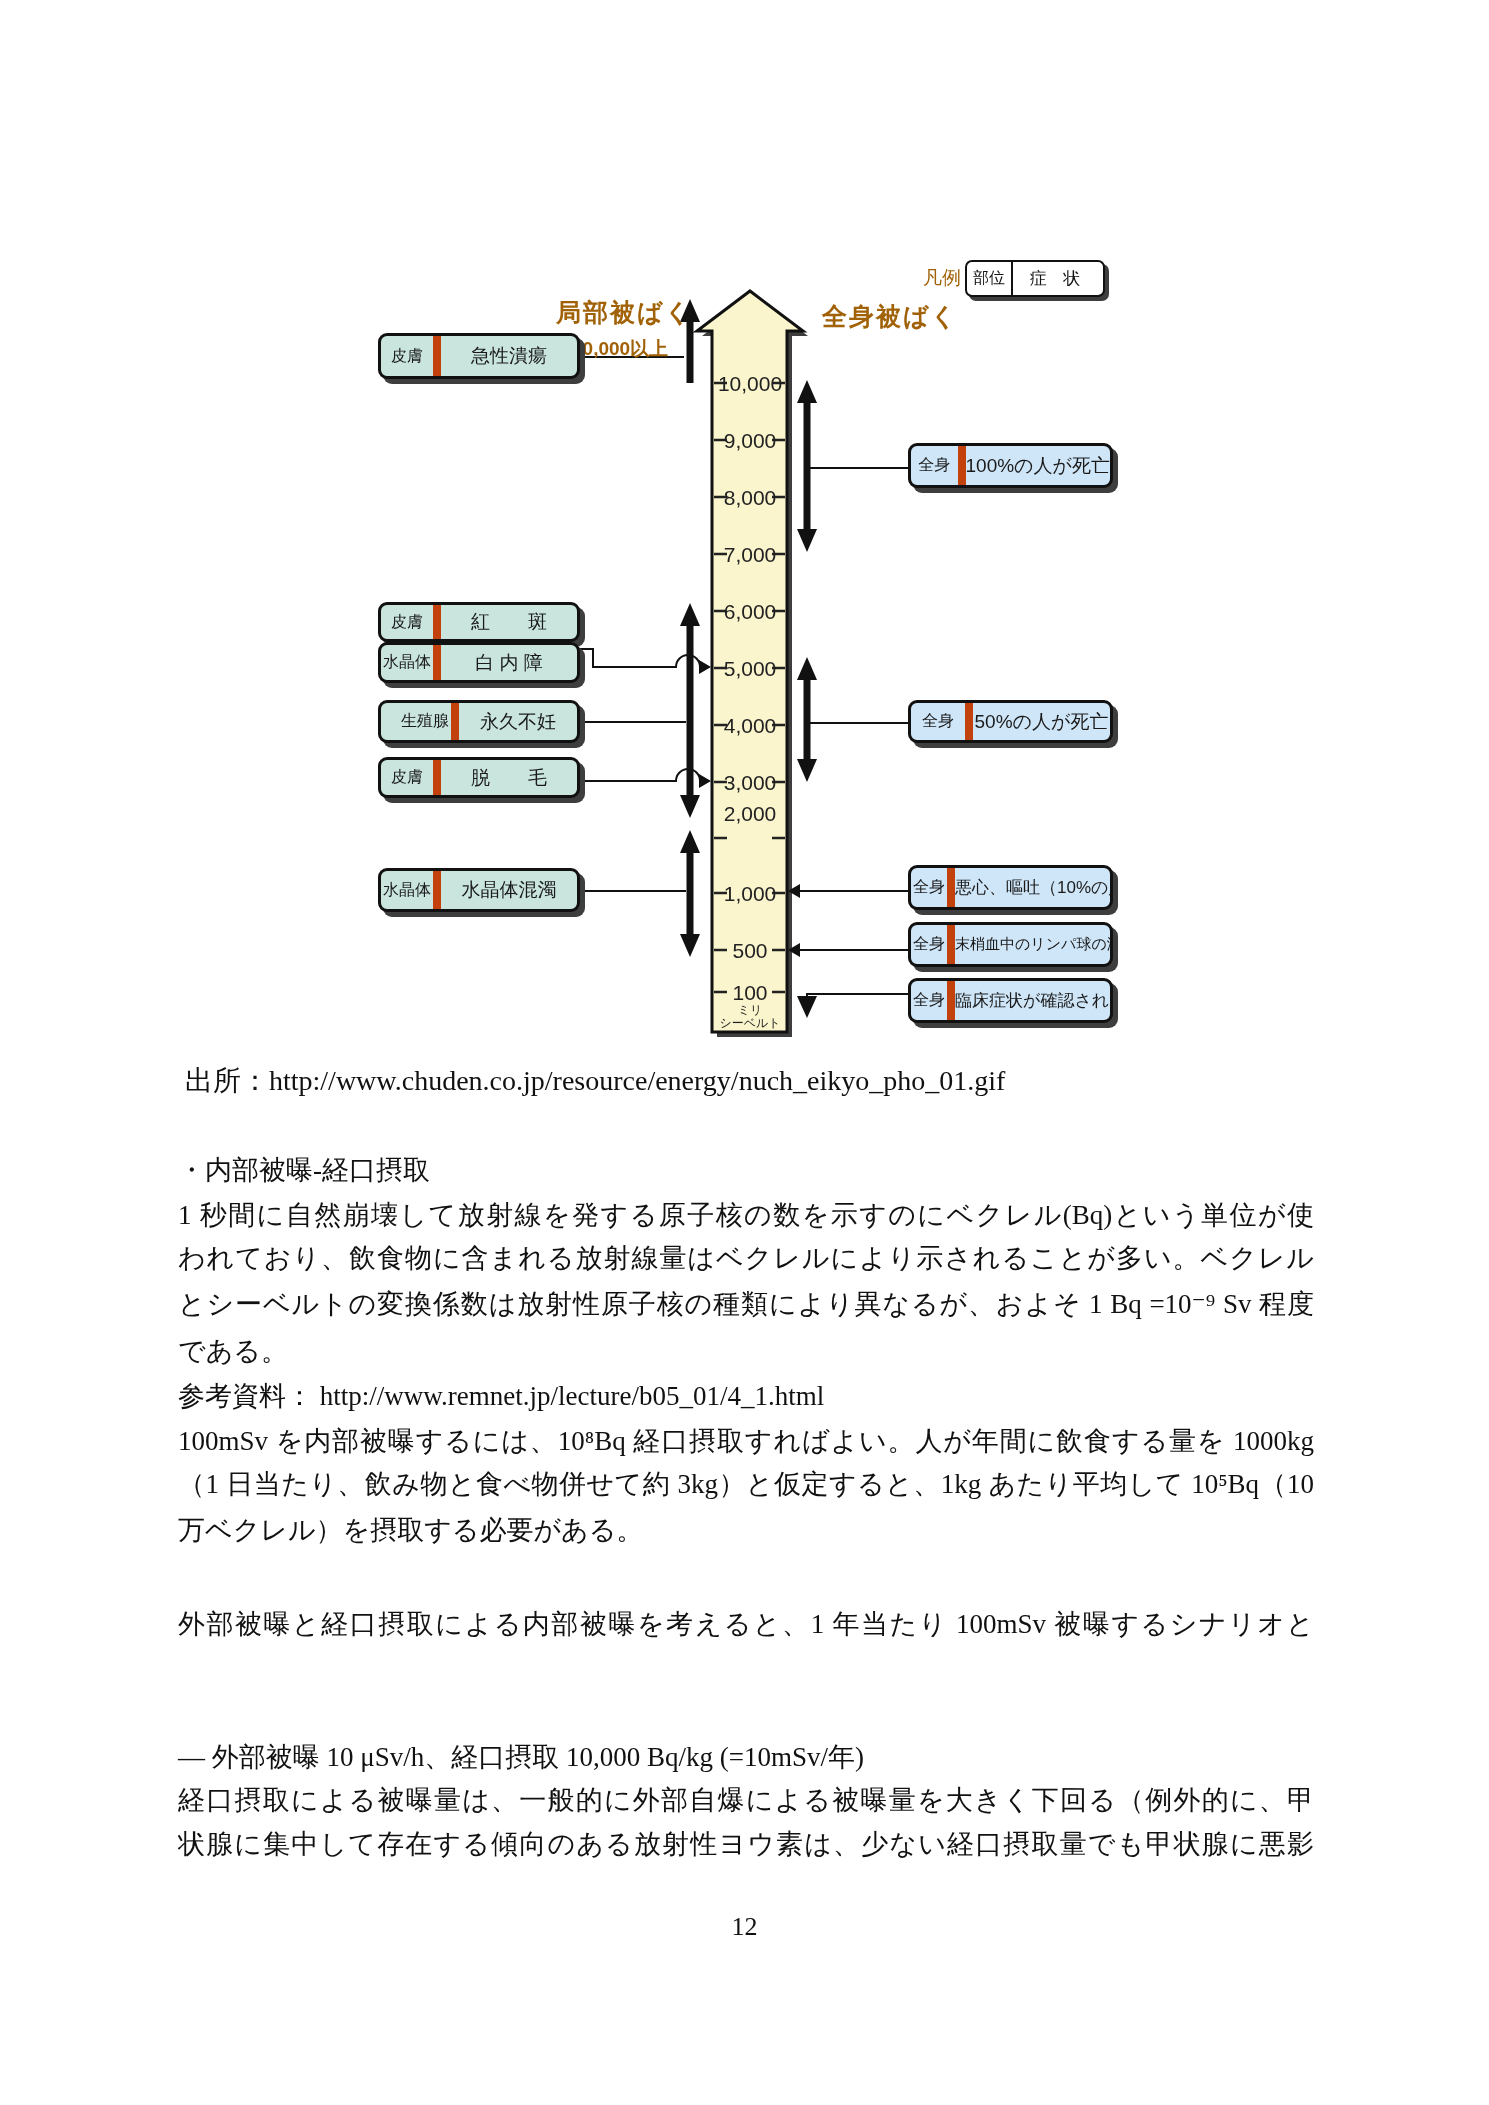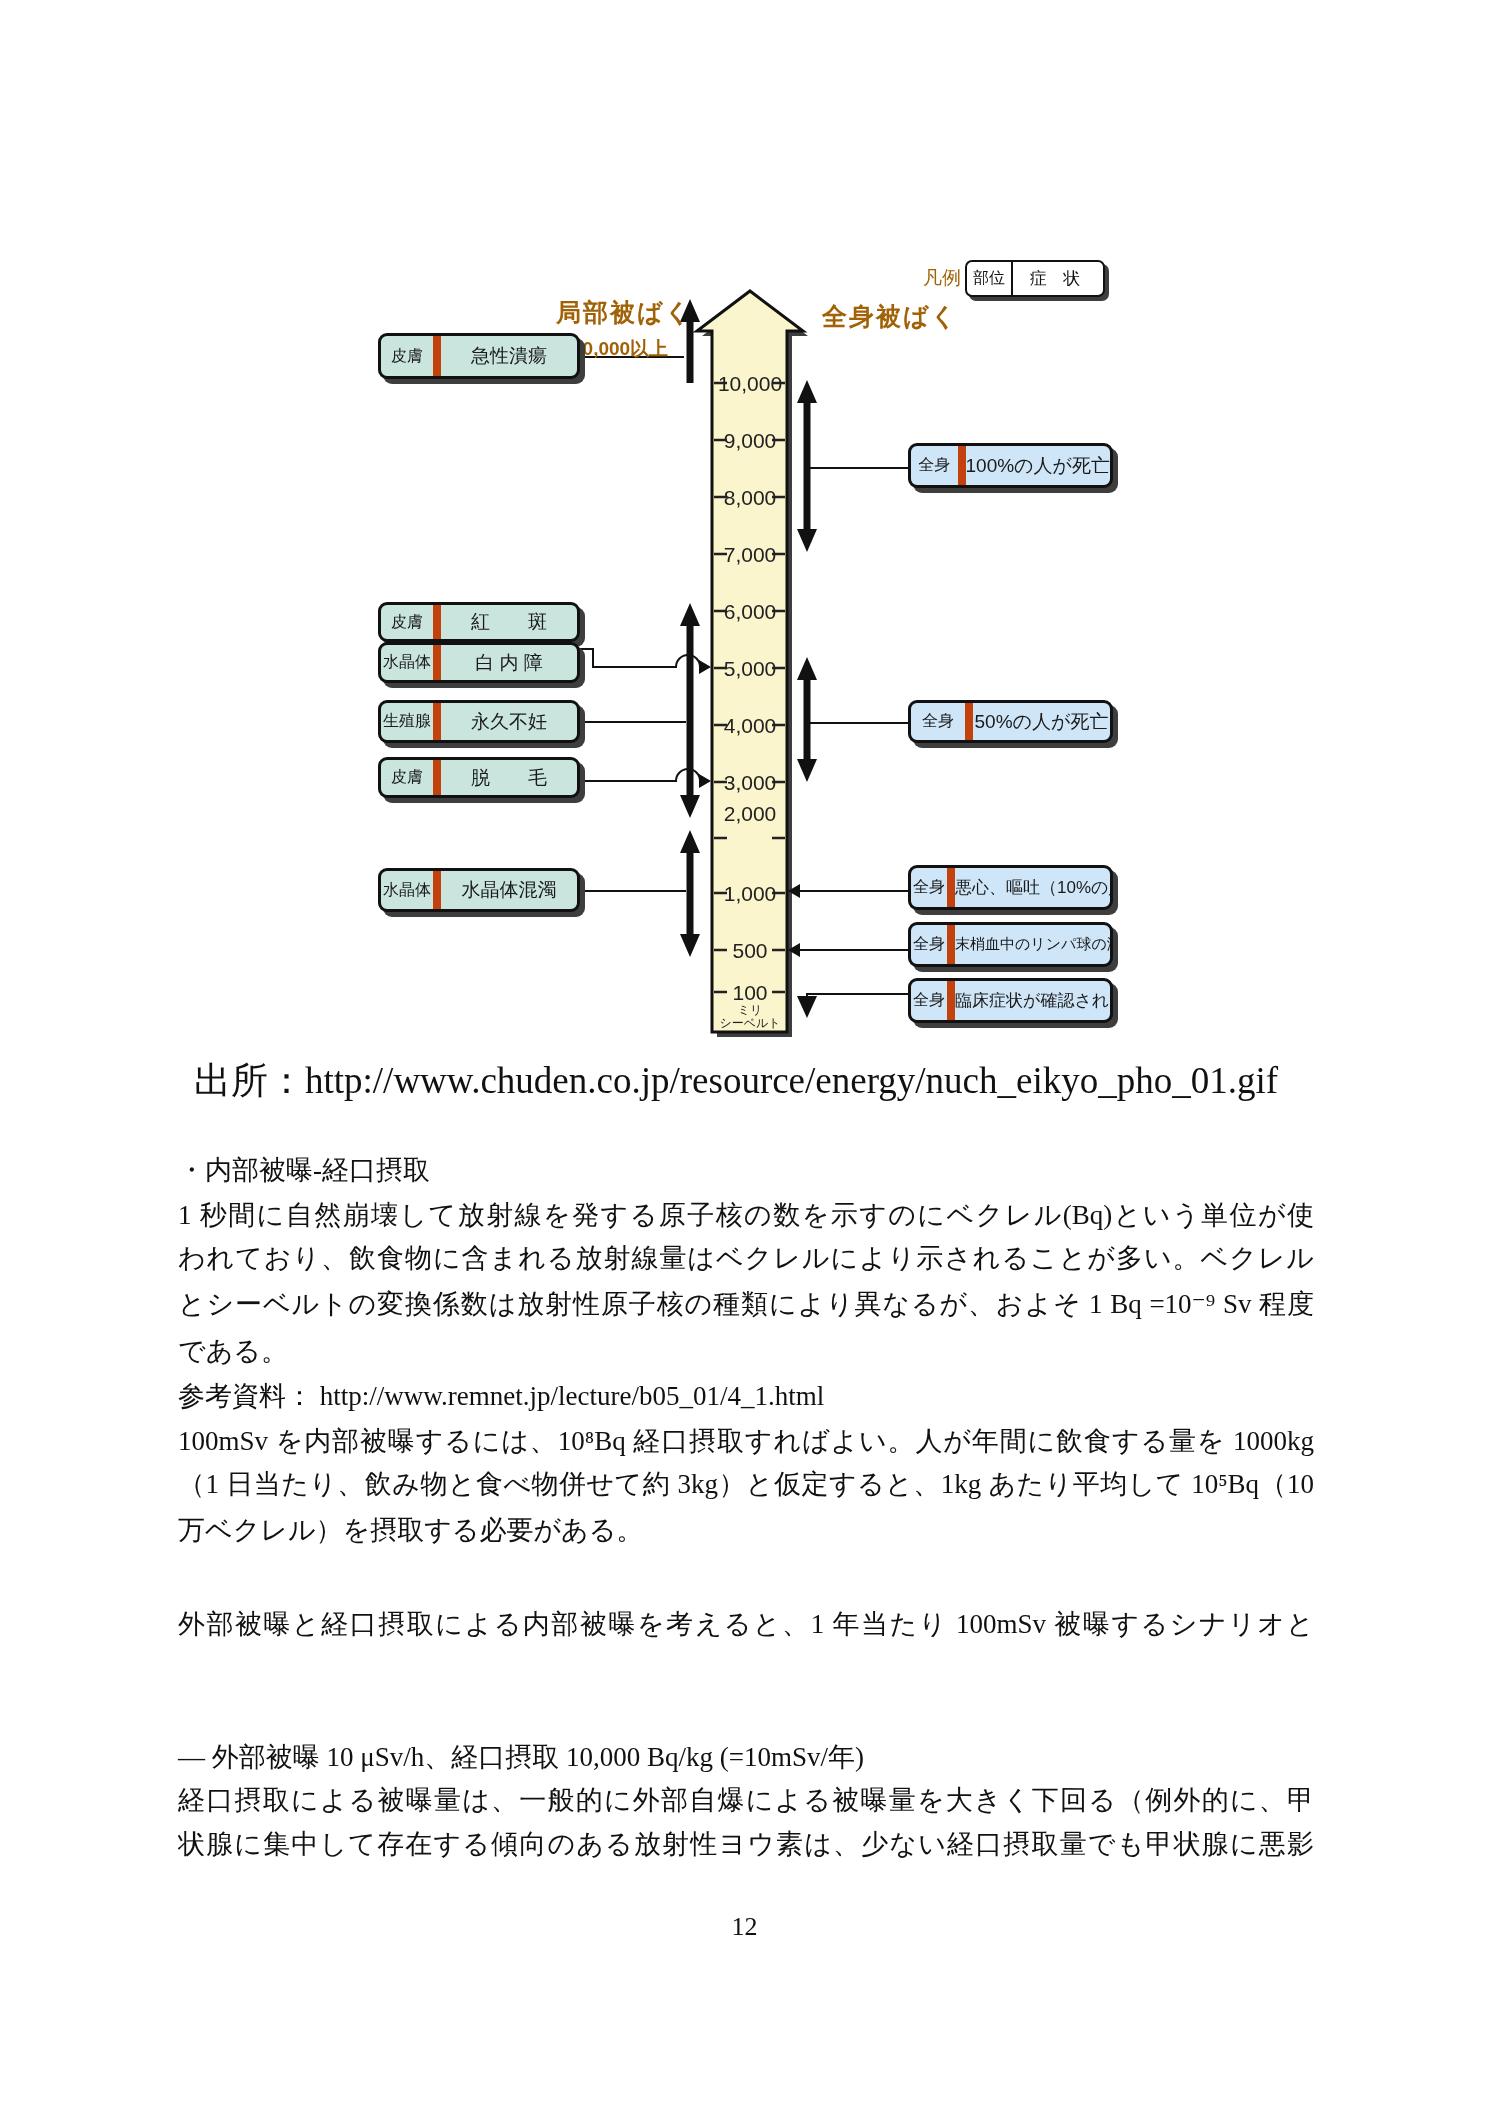--- a/index.html
+++ b/index.html
@@ -36,21 +36,21 @@
         border-radius:7px;box-shadow:4px 4px 0 var(--shadow);box-sizing:border-box;
         font-family:"Liberation Sans","DejaVu Sans",sans-serif;}
   .legend-box .part{width:44px;display:flex;align-items:center;justify-content:center;
         border-right:2.5px solid #111;font-size:16px;}
   .legend-box .sym{flex:1;display:flex;align-items:center;justify-content:center;font-size:17px;letter-spacing:6px;}
   .legend-lab{position:absolute;font-family:"Liberation Sans","DejaVu Sans",sans-serif;font-size:19px;}
   
   .bline{position:absolute;left:178px;width:1136px;height:44px;line-height:44px;
          font-size:27px;white-space:nowrap;}
   .bline.j{text-align:justify;text-align-last:justify;white-space:normal;height:44px;overflow:hidden;}
-  .src{position:absolute;left:194px;font-size:37px;line-height:44px;white-space:nowrap;text-align:right;}
+  .src{position:absolute;left:185px;font-size:28px;line-height:44px;white-space:nowrap;text-align:right;}
   .pageno{position:absolute;left:0;width:1489px;text-align:center;font-size:26px;}
 </style>
 </head>
 <body>
 
 <div class="page">
 
   <div class="fig">
 
     <svg width="1489" height="1080" viewBox="0 0 1489 1080">
@@ -119,21 +119,21 @@
       <div class="sym">急性潰瘍</div>
     </div>
     <div class="dbox lft" style="left:378px;top:602px;width:202px;height:40px;">
       <div class="part">皮膚</div>
       <div class="sym">紅　　斑</div>
     </div>
     <div class="dbox lft" style="left:378px;top:642px;width:202px;height:41px;">
       <div class="part">水晶体</div>
       <div class="sym">白 内 障</div>
     </div>
-    <div class="dbox lft" style="left:378px;top:700px;width:202px;height:43px;">
+    <div class="dbox lft" style="left:378px;top:700px;width:202px;height:43px;padding-left:18px;">
       <div class="part">生殖腺</div>
       <div class="sym">永久不妊</div>
     </div>
     <div class="dbox lft" style="left:378px;top:757px;width:202px;height:41px;">
       <div class="part">皮膚</div>
       <div class="sym">脱　　毛</div>
     </div>
     <div class="dbox lft" style="left:378px;top:868px;width:202px;height:44px;">
       <div class="part">水晶体</div>
       <div class="sym">水晶体混濁</div>

